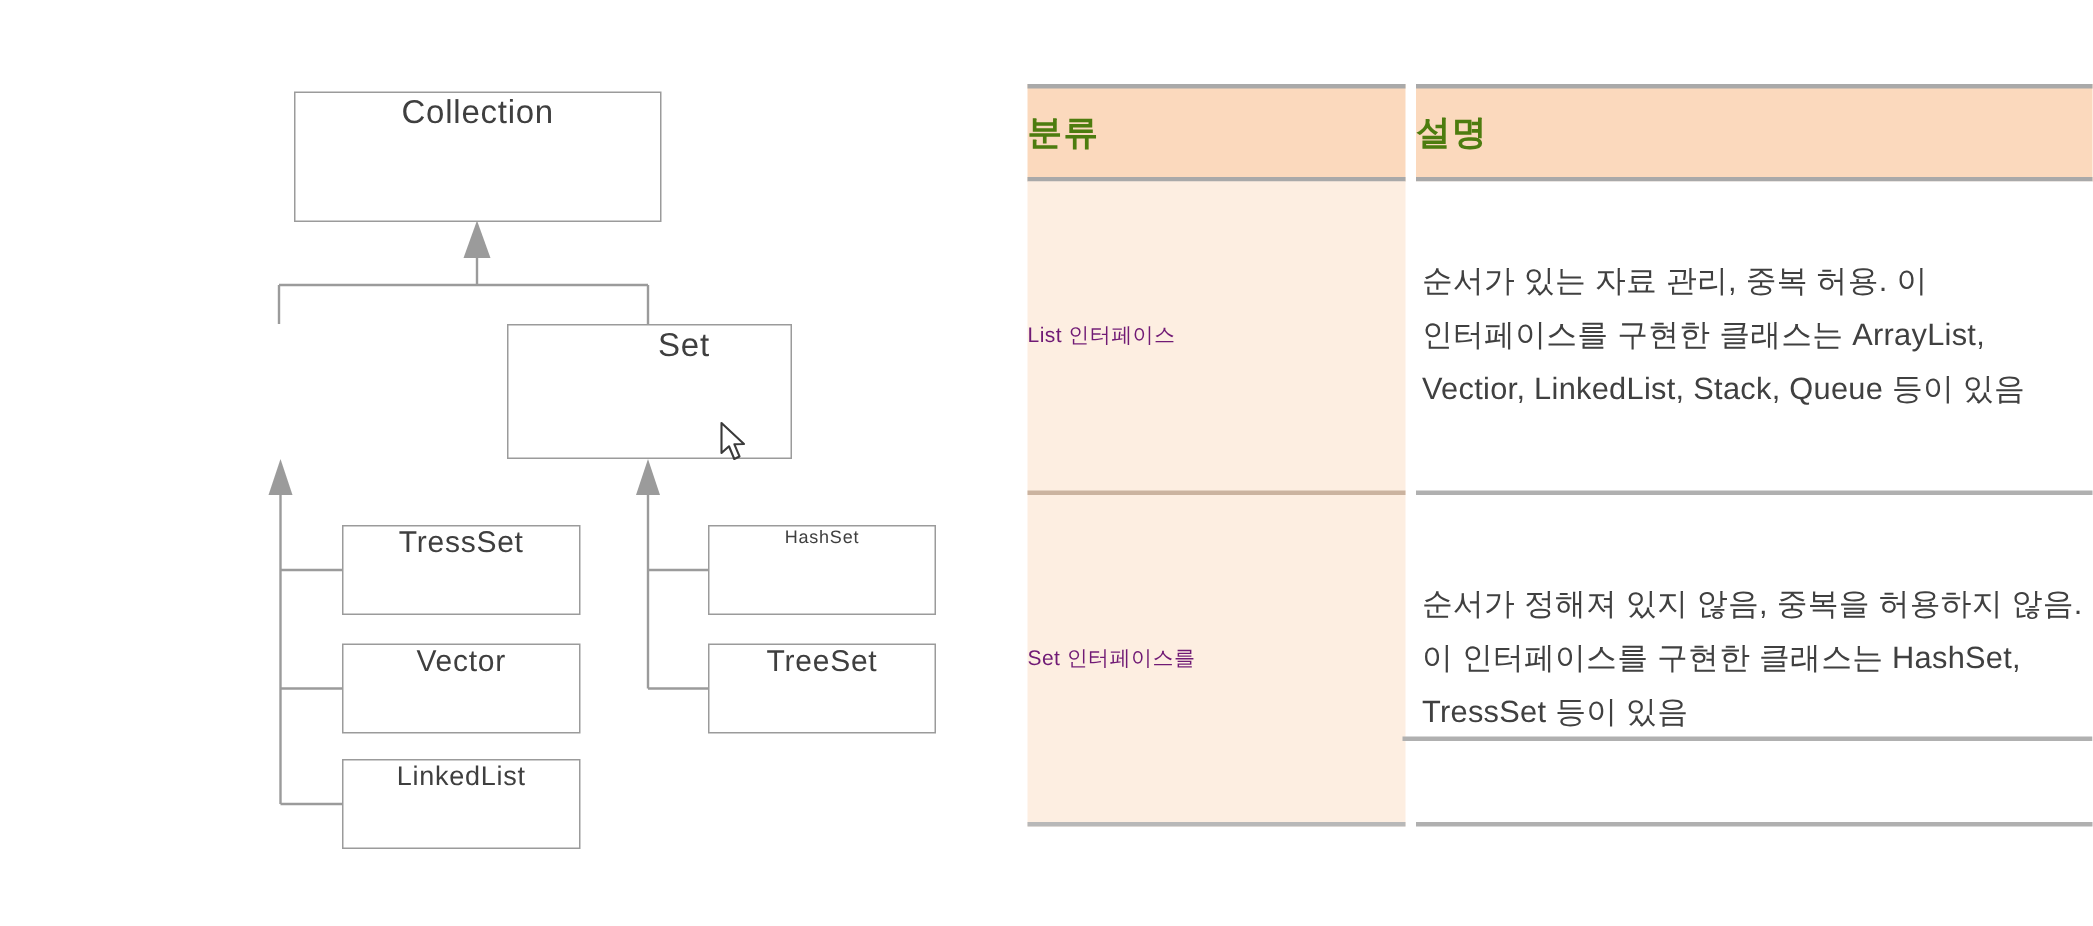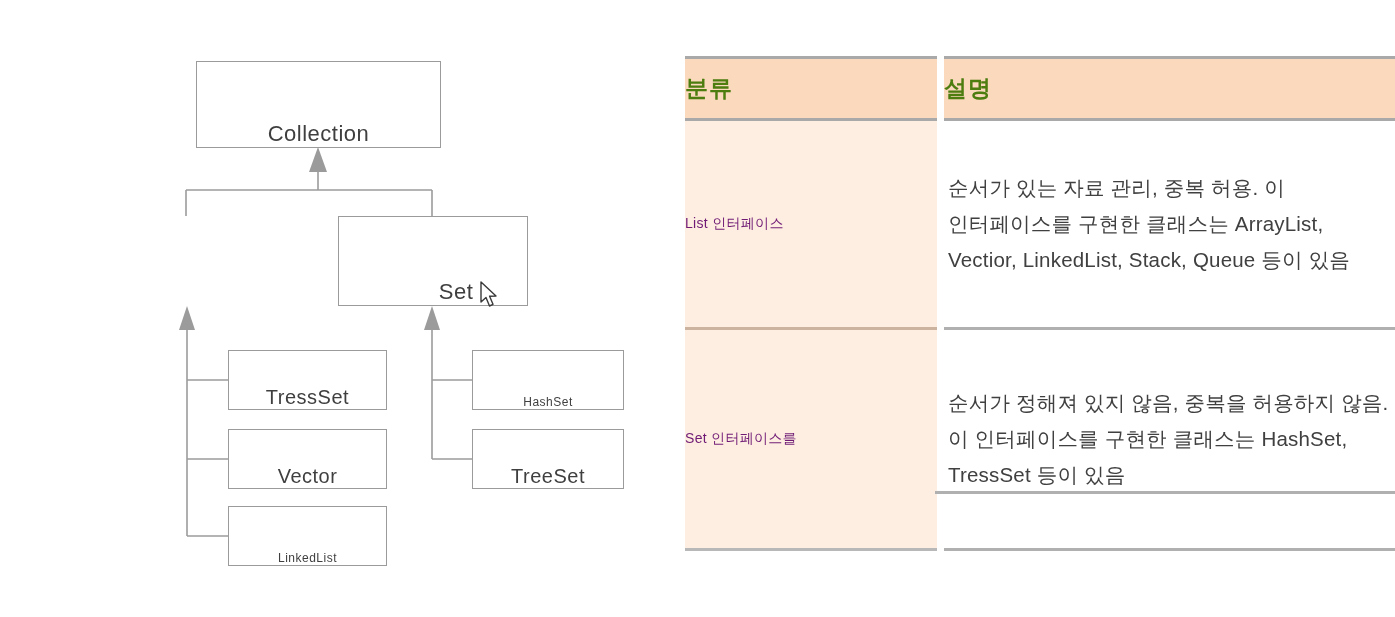--- a/index.html
+++ b/index.html
@@ -24,31 +24,31 @@
     top: 0;
     width: 660px;
     height: 617px;
   }
   .node {
     position: absolute;
     box-sizing: border-box;
     border: 1.5px solid #9b9b9b;
     background: #ffffff;
     display: flex;
-    align-items: flex-end;
+    align-items: flex-start;
     justify-content: center;
     color: #3f3f3f;
     letter-spacing: 0.5px;
   }
   .node-collection { left: 196px;  top: 61px;  width: 245px; height: 87px;  font-size: 22px; }
   .node-list       { left: 92px;   top: 216px; width: 189px; height: 90px;  font-size: 22px; }
   .node-set        { left: 338px;  top: 216px; width: 190px; height: 90px;  font-size: 22px; padding-left: 46px; }
   .node-arraylist  { left: 228px;  top: 350px; width: 159px; height: 60px;  font-size: 20px; }
   .node-vector     { left: 228px;  top: 429px; width: 159px; height: 60px;  font-size: 20px; }
-  .node-linkedlist { left: 228px;  top: 506px; width: 159px; height: 60px;  font-size: 12px; }
+  .node-linkedlist { left: 228px;  top: 506px; width: 159px; height: 60px;  font-size: 18px; }
   .node-hashset    { left: 472px;  top: 350px; width: 152px; height: 60px;  font-size: 12px; }
   .node-treeset    { left: 472px;  top: 429px; width: 152px; height: 60px;  font-size: 20px; }
 
   #connectors {
     position: absolute;
     left: 0;
     top: 0;
     width: 660px;
     height: 617px;
     pointer-events: none;

